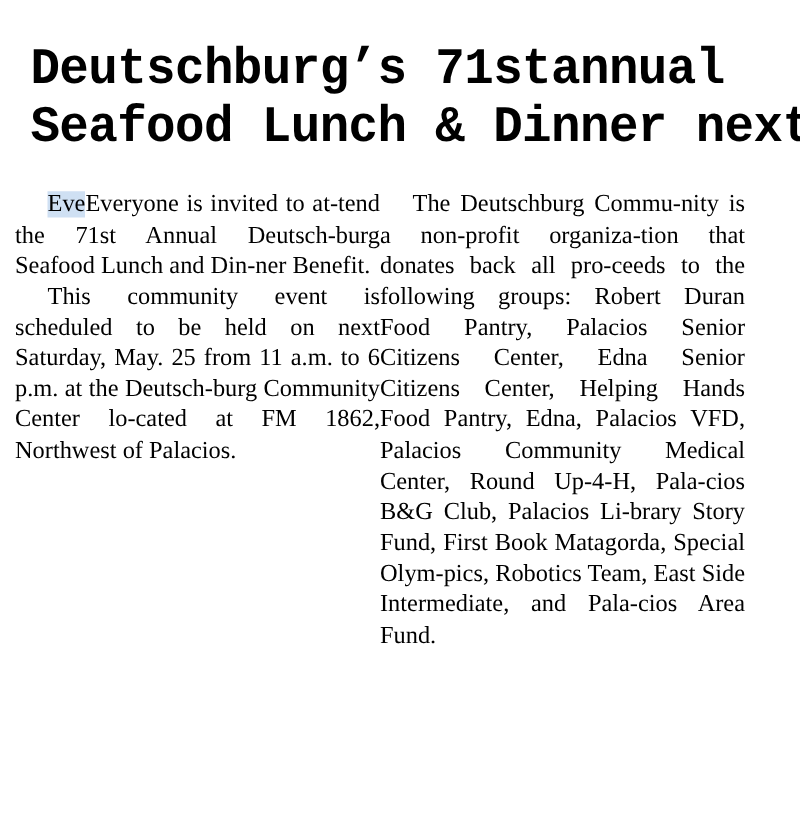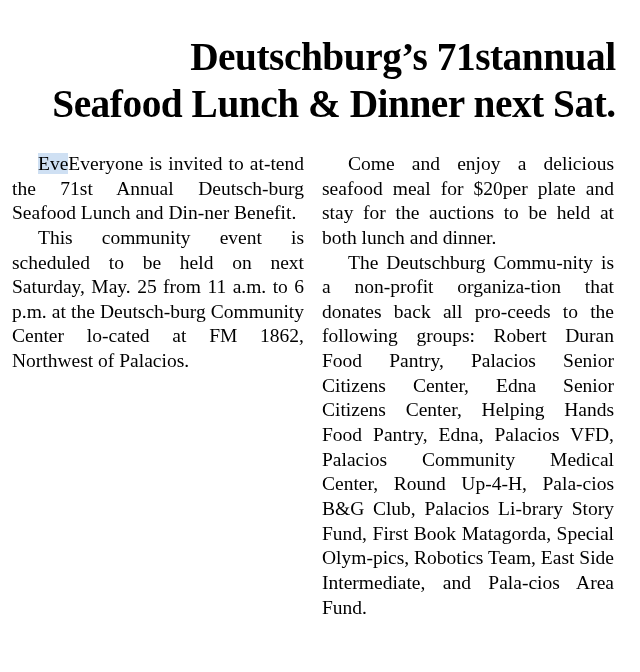--- a/index.html
+++ b/index.html
@@ -15,43 +15,42 @@
     color: #000000;
   }
   .page {
     position: relative;
     width: 640px;
     height: 672px;
     box-sizing: border-box;
     padding: 14px 12px 0 12px;
   }
   .headline {
-    text-align: right;
-    font-family: Liberation Serif, serif;
+    text-align: left;
+    font-family: Liberation Mono, monospace;
     font-weight: bold;
     letter-spacing: -0.5px;
   }
   .headline-line {
     display: block;
     white-space: nowrap;
     line-height: 1.03;
   }
   .headline-line-1 {
     font-size: 41px;
     transform: scaleX(0.96);
   }
   .headline-line-2 {
     font-size: 41px;
     transform: scaleX(0.96);
     margin-top: 4px;
   }
   .columns {
     display: flex;
     margin-top: 28px;
-    gap: 18px;
   }
   .column {
     width: 292px;
     flex: 0 0 292px;
   }
   .column p {
     margin: 0;
     font-size: 19.5px;
     line-height: 1.265;
     text-align: justify;
@@ -76,18 +75,17 @@
   </h1>
 
   <div class="columns">
 
     <div class="column">
       <p class="indent"><span class="sel">Eve</span><span>Everyone is invited to at-tend the 71st Annual Deutsch-burg Seafood Lunch and Din-ner Benefit.</span></p>
       <p class="indent">This community event is scheduled to be held on next Saturday, May. 25 from 11 a.m. to 6 p.m. at the Deutsch-burg Community Center lo-cated at FM 1862, Northwest of Palacios.</p>
     </div>
 
     <div class="column">
-      <p class="indent">Come and enjoy a delicious seafood meal for $20per plate and stay for the auctions to be held at both lunch and dinner.</p>
       <p class="indent">The Deutschburg Commu-nity is a non-profit organiza-tion that donates back all pro-ceeds to the following groups: Robert Duran Food Pantry, Palacios Senior Citizens Center, Edna Senior Citizens Center, Helping Hands Food Pantry, Edna, Palacios VFD, Palacios Community Medical Center, Round Up-4-H, Pala-cios B&amp;G Club, Palacios Li-brary Story Fund, First Book Matagorda, Special Olym-pics, Robotics Team, East Side Intermediate, and Pala-cios Area Fund.</p>
     </div>
 
   </div>
 </div>
 
 </body></html>

